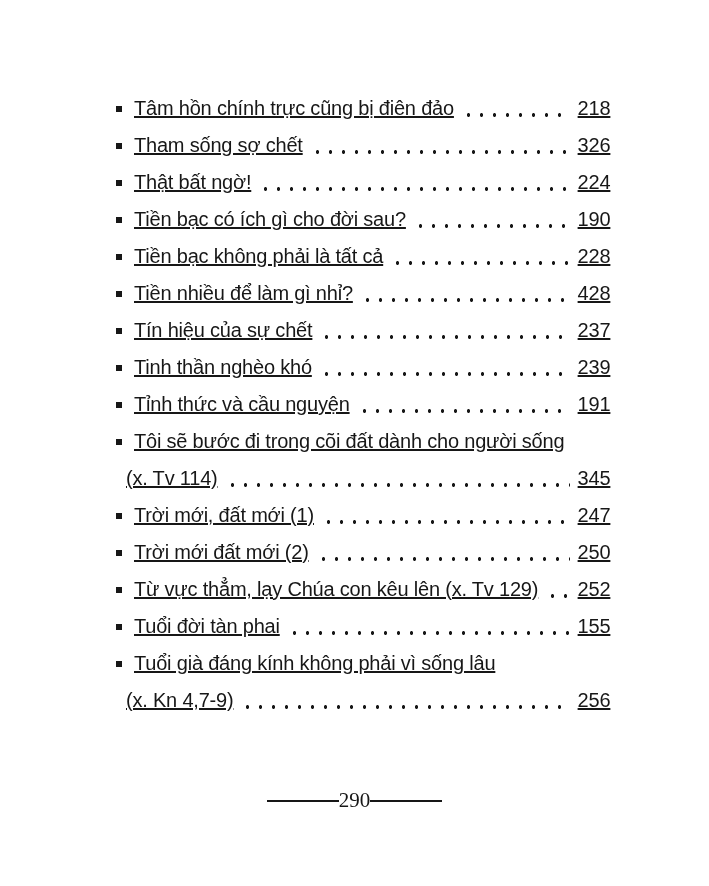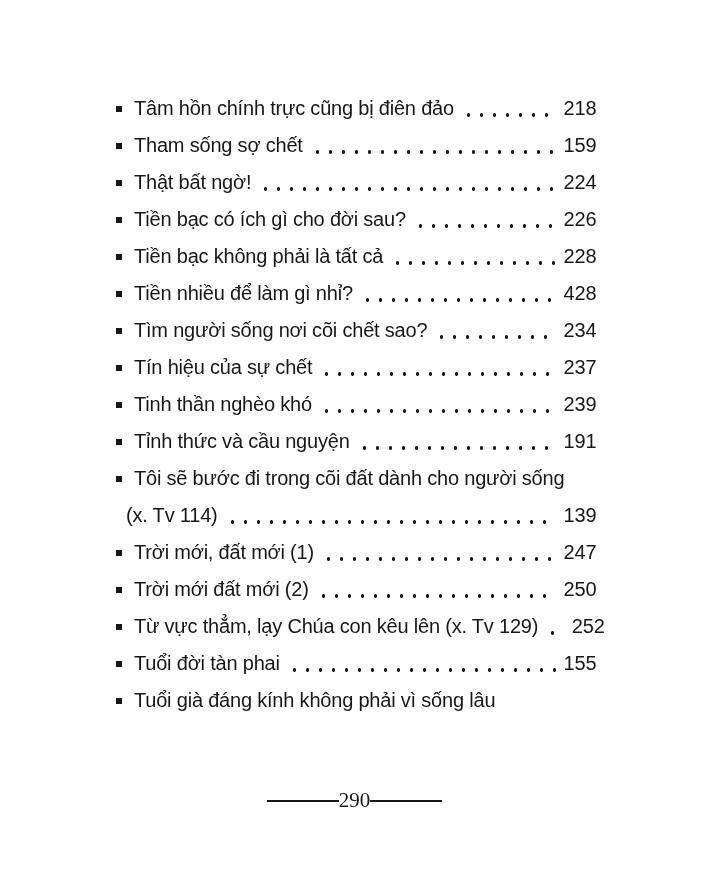--- a/index.html
+++ b/index.html
@@ -10,21 +10,22 @@
     background: #ffffff;
     position: relative;
     font-family: "Liberation Sans", "DejaVu Sans", sans-serif;
     color: #171717;
     overflow: hidden;
   }
   .toc {
     position: absolute;
     top: 90px;
     left: 116px;
-    right: 108px;
+    right: 94px;
+    text-decoration: underline;
   }
   .row {
     display: flex;
     align-items: center;
     height: 37px;
     font-size: 20px;
     letter-spacing: -0.2px;
     white-space: nowrap;
   }
   .bullet {
@@ -83,57 +84,51 @@
       <span class="bullet"></span>
       <span class="title">Tâm hồn chính trực cũng bị điên đảo</span>
       <span class="leader"></span>
       <span class="pagenum">218</span>
     </div>
 
     <div class="row">
       <span class="bullet"></span>
       <span class="title">Tham sống sợ chết</span>
       <span class="leader"></span>
-      <span class="pagenum">159</span>
+      <span class="pagenum">326</span>
     </div>
 
     <div class="row">
       <span class="bullet"></span>
       <span class="title">Thật bất ngờ!</span>
       <span class="leader"></span>
       <span class="pagenum">224</span>
     </div>
 
     <div class="row">
       <span class="bullet"></span>
       <span class="title">Tiền bạc có ích gì cho đời sau?</span>
       <span class="leader"></span>
-      <span class="pagenum">226</span>
+      <span class="pagenum">190</span>
     </div>
 
     <div class="row">
       <span class="bullet"></span>
       <span class="title">Tiền bạc không phải là tất cả</span>
       <span class="leader"></span>
       <span class="pagenum">228</span>
     </div>
 
     <div class="row">
       <span class="bullet"></span>
       <span class="title">Tiền nhiều để làm gì nhỉ?</span>
       <span class="leader"></span>
       <span class="pagenum">428</span>
     </div>
 
-    <div class="row">
-      <span class="bullet"></span>
-      <span class="title">Tìm người sống nơi cõi chết sao?</span>
-      <span class="leader"></span>
-      <span class="pagenum">234</span>
-    </div>
 
     <div class="row">
       <span class="bullet"></span>
       <span class="title">Tín hiệu của sự chết</span>
       <span class="leader"></span>
       <span class="pagenum">237</span>
     </div>
 
     <div class="row">
       <span class="bullet"></span>
@@ -150,21 +145,21 @@
     </div>
 
     <div class="row head">
       <span class="bullet"></span>
       <span class="title">Tôi sẽ bước đi trong cõi đất dành cho người sống</span>
     </div>
 
     <div class="row cont">
       <span class="title">(x. Tv 114)</span>
       <span class="leader"></span>
-      <span class="pagenum">139</span>
+      <span class="pagenum">345</span>
     </div>
 
     <div class="row">
       <span class="bullet"></span>
       <span class="title">Trời mới, đất mới (1)</span>
       <span class="leader"></span>
       <span class="pagenum">247</span>
     </div>
 
     <div class="row">
@@ -186,20 +181,25 @@
       <span class="title">Tuổi đời tàn phai</span>
       <span class="leader"></span>
       <span class="pagenum">155</span>
     </div>
 
     <div class="row head">
       <span class="bullet"></span>
       <span class="title">Tuổi già đáng kính không phải vì sống lâu</span>
     </div>
 
+    <div class="row cont">
+      <span class="title">(x. Kn 4,7-9)</span>
+      <span class="leader"></span>
+      <span class="pagenum">256</span>
+    </div>
 
   </section>
 
   <footer class="footer">
     <span class="rule"></span>
     <span class="pageno">290</span>
     <span class="rule"></span>
   </footer>
 </main>
 

